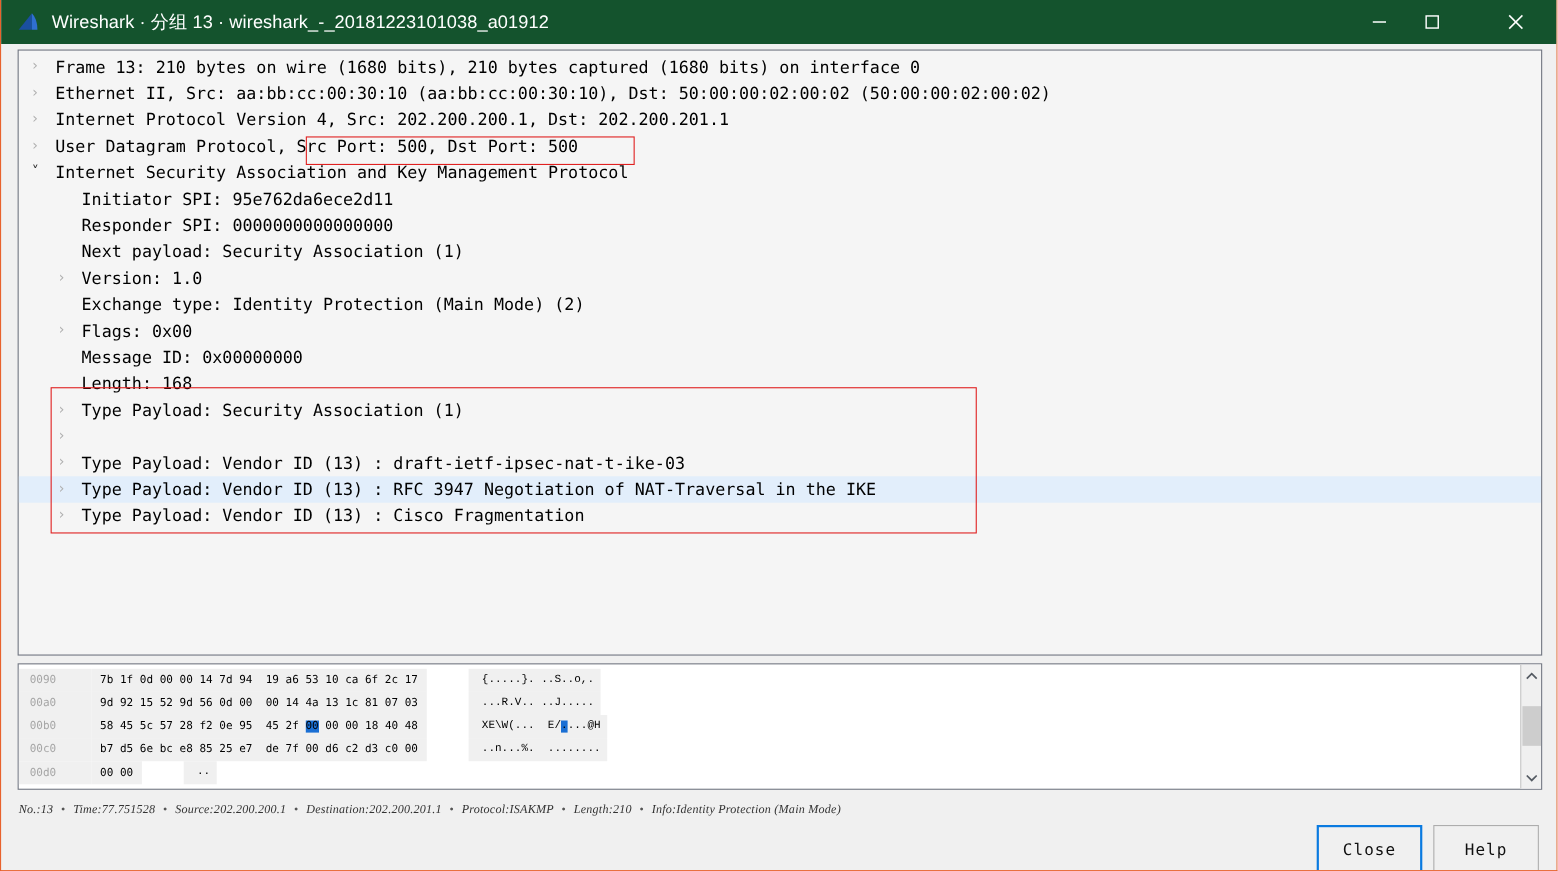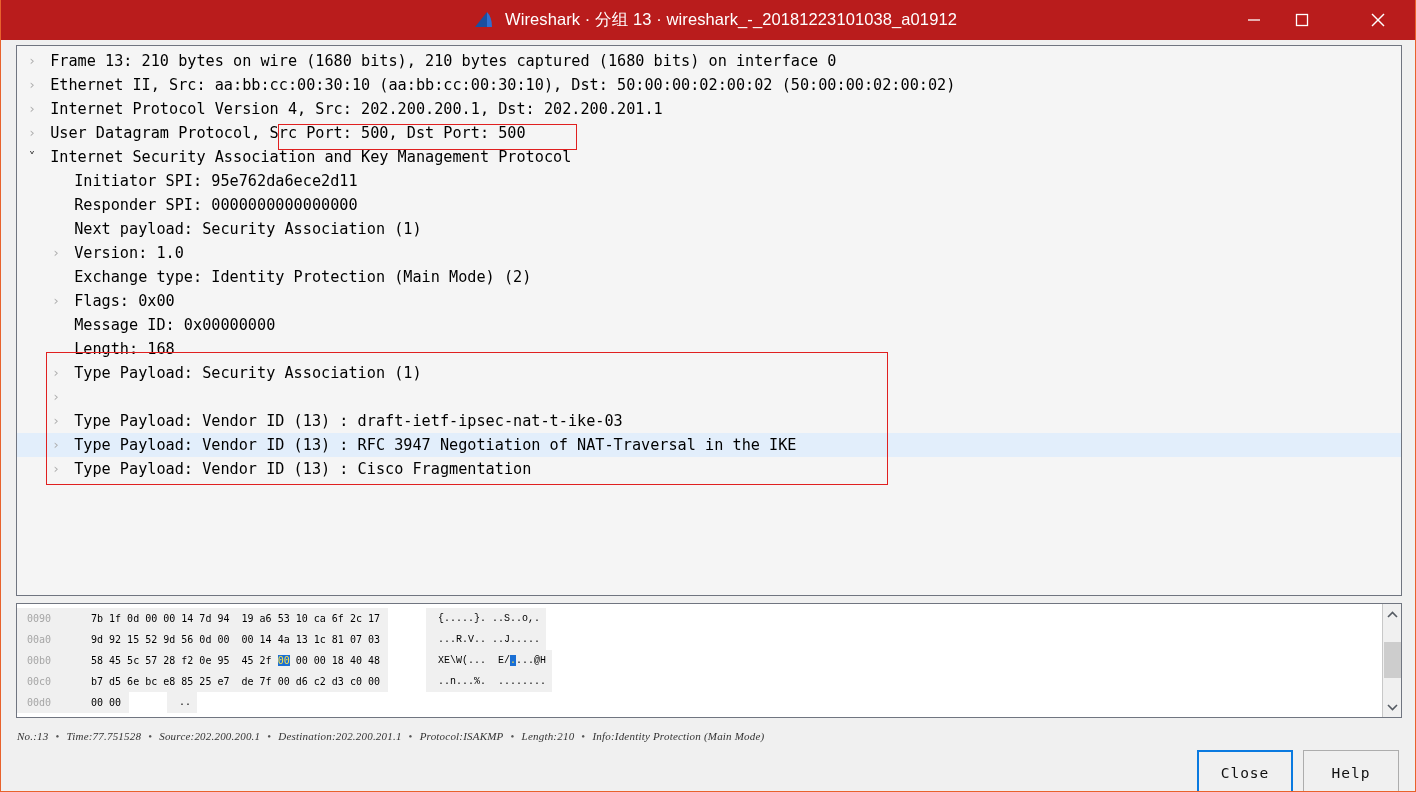--- a/index.html
+++ b/index.html
@@ -17,25 +17,24 @@
     height: 792px;
     background: #f0f0f0;
     border: 1px solid #e8622c;
     border-top: none;
     overflow: hidden;
   }
 
   
   #titlebar {
     height: 40px;
-    background: #b91c1c;
-    display: flex;
-    align-items: center;
-    position: relative;
-    justify-content: center;
+    background: #14532d;
+    display: flex;
+    align-items: center;
+    position: relative;
   }
   #app-icon {
     width: 22px; height: 22px;
     margin-left: 14px; margin-right: 10px;
     position: relative;
     flex: 0 0 auto;
   }
   #app-icon svg { display: block; }
   #title-text {
     color: #ffffff;
@@ -138,21 +137,21 @@
     padding: 0 8px 0 8px;
     white-space: pre;
   }
   .hascii {
     background: #f0f0f0;
     margin-left: 38px;
     padding: 0 6px 0 12px;
     white-space: pre;
     font-family: Liberation Mono, monospace;
   }
-  .hx-sel { background: #1a6fd4; color: #fde047; }
+  .hx-sel { background: #1a6fd4; color: #000000; }
 
   
   .vscroll {
     width: 19px;
     flex: 0 0 19px;
     background: #f0f0f0;
     border-left: 1px solid #c8c8c8;
     display: flex;
     flex-direction: column;
     align-items: center;

